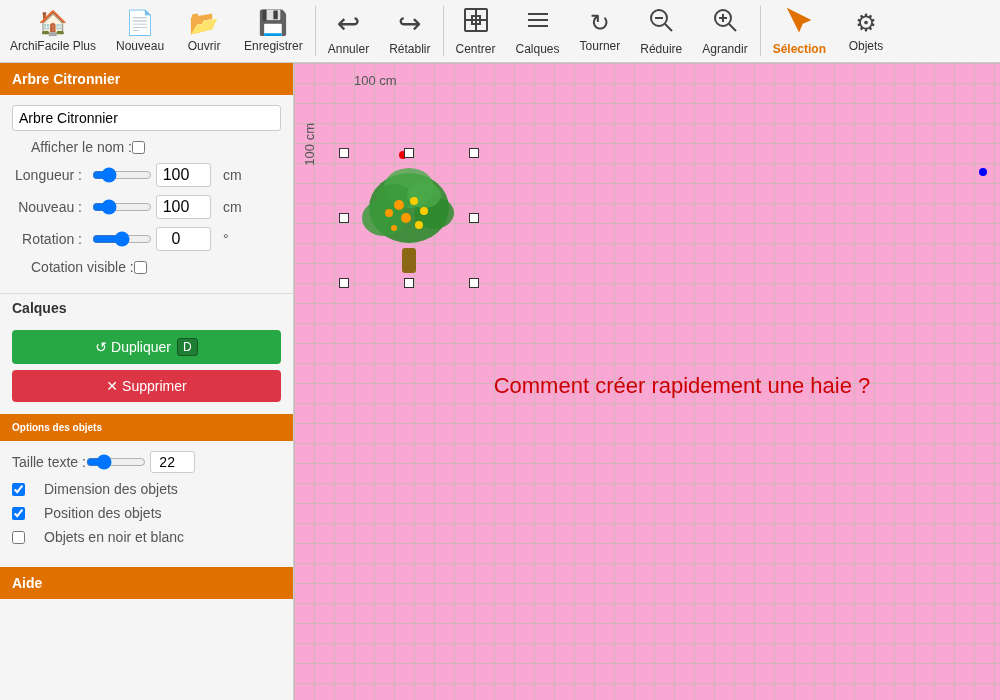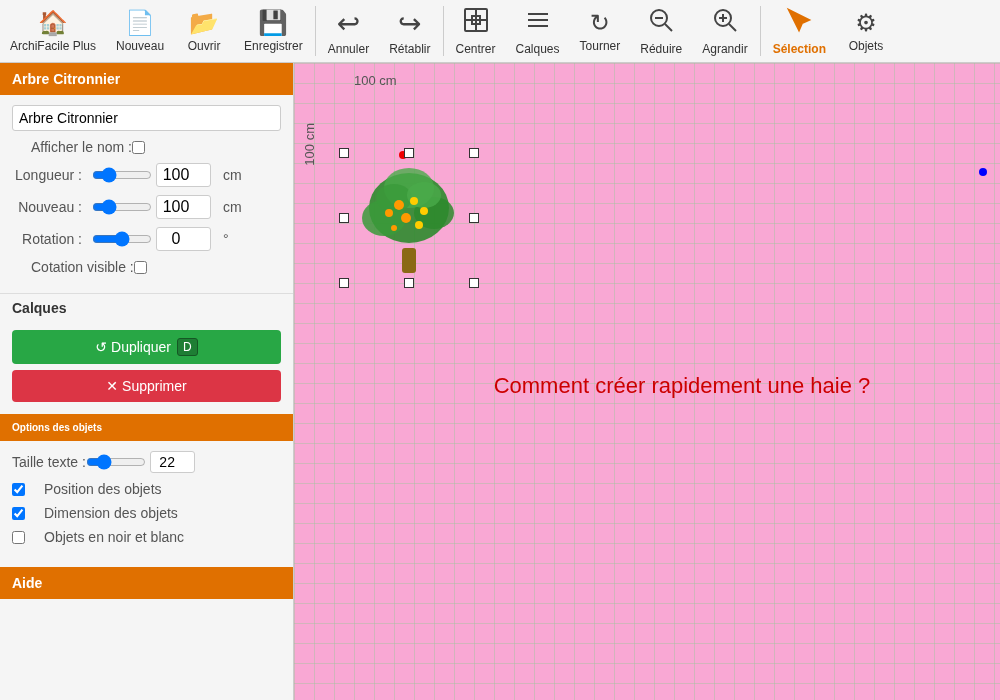--- a/index.html
+++ b/index.html
@@ -439,26 +439,26 @@
     </div>
     <div class="options-body">
       <div class="taille-texte-group">
         <label>Taille texte :</label>
         <input type="range" min="8" max="72" value="22" style="">
         <input type="number" value="22" style="">
       </div>
 
       <div class="checkbox-group">
         <input type="checkbox" checked="" style="">
-        <label>Position des objets</label>
+        <label>Dimension des objets</label>
       </div>
 
       <div class="checkbox-group">
         <input type="checkbox" checked="" style="">
-        <label>Dimension des objets</label>
+        <label>Position des objets</label>
       </div>
 
       <div class="checkbox-group">
         <input type="checkbox" style="">
         <label>Objets en noir et blanc</label>
       </div>
     </div>
 
     <div class="aide-header">
       <span>Aide</span>

